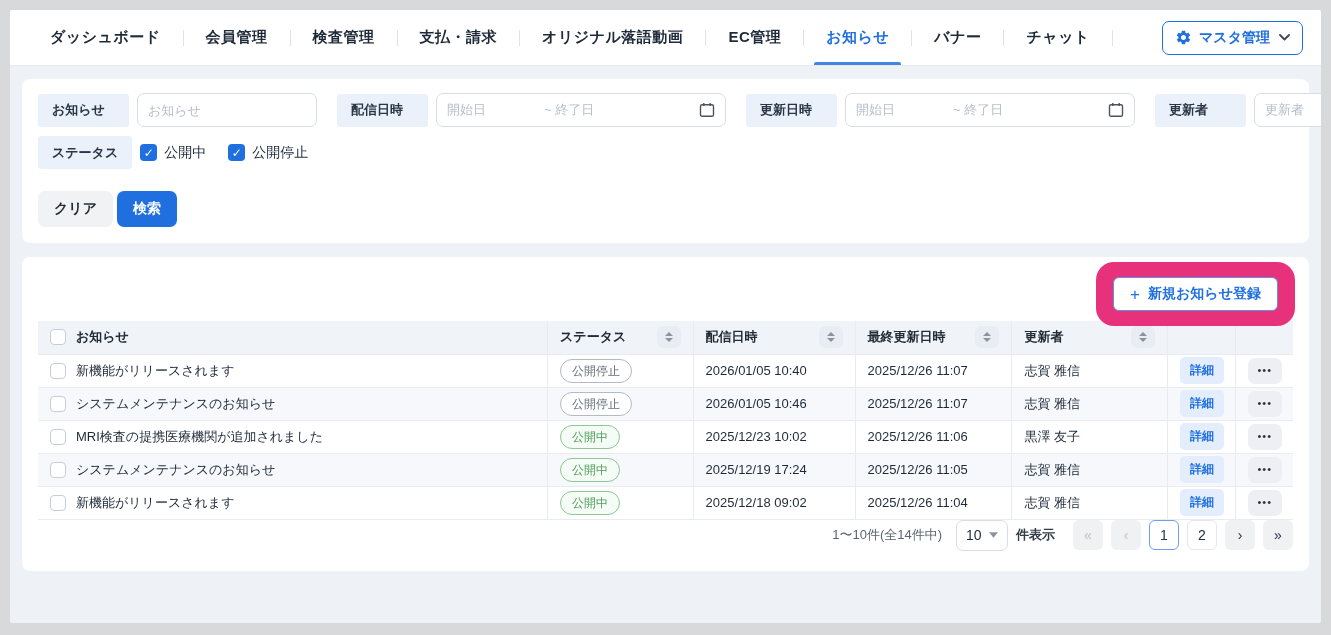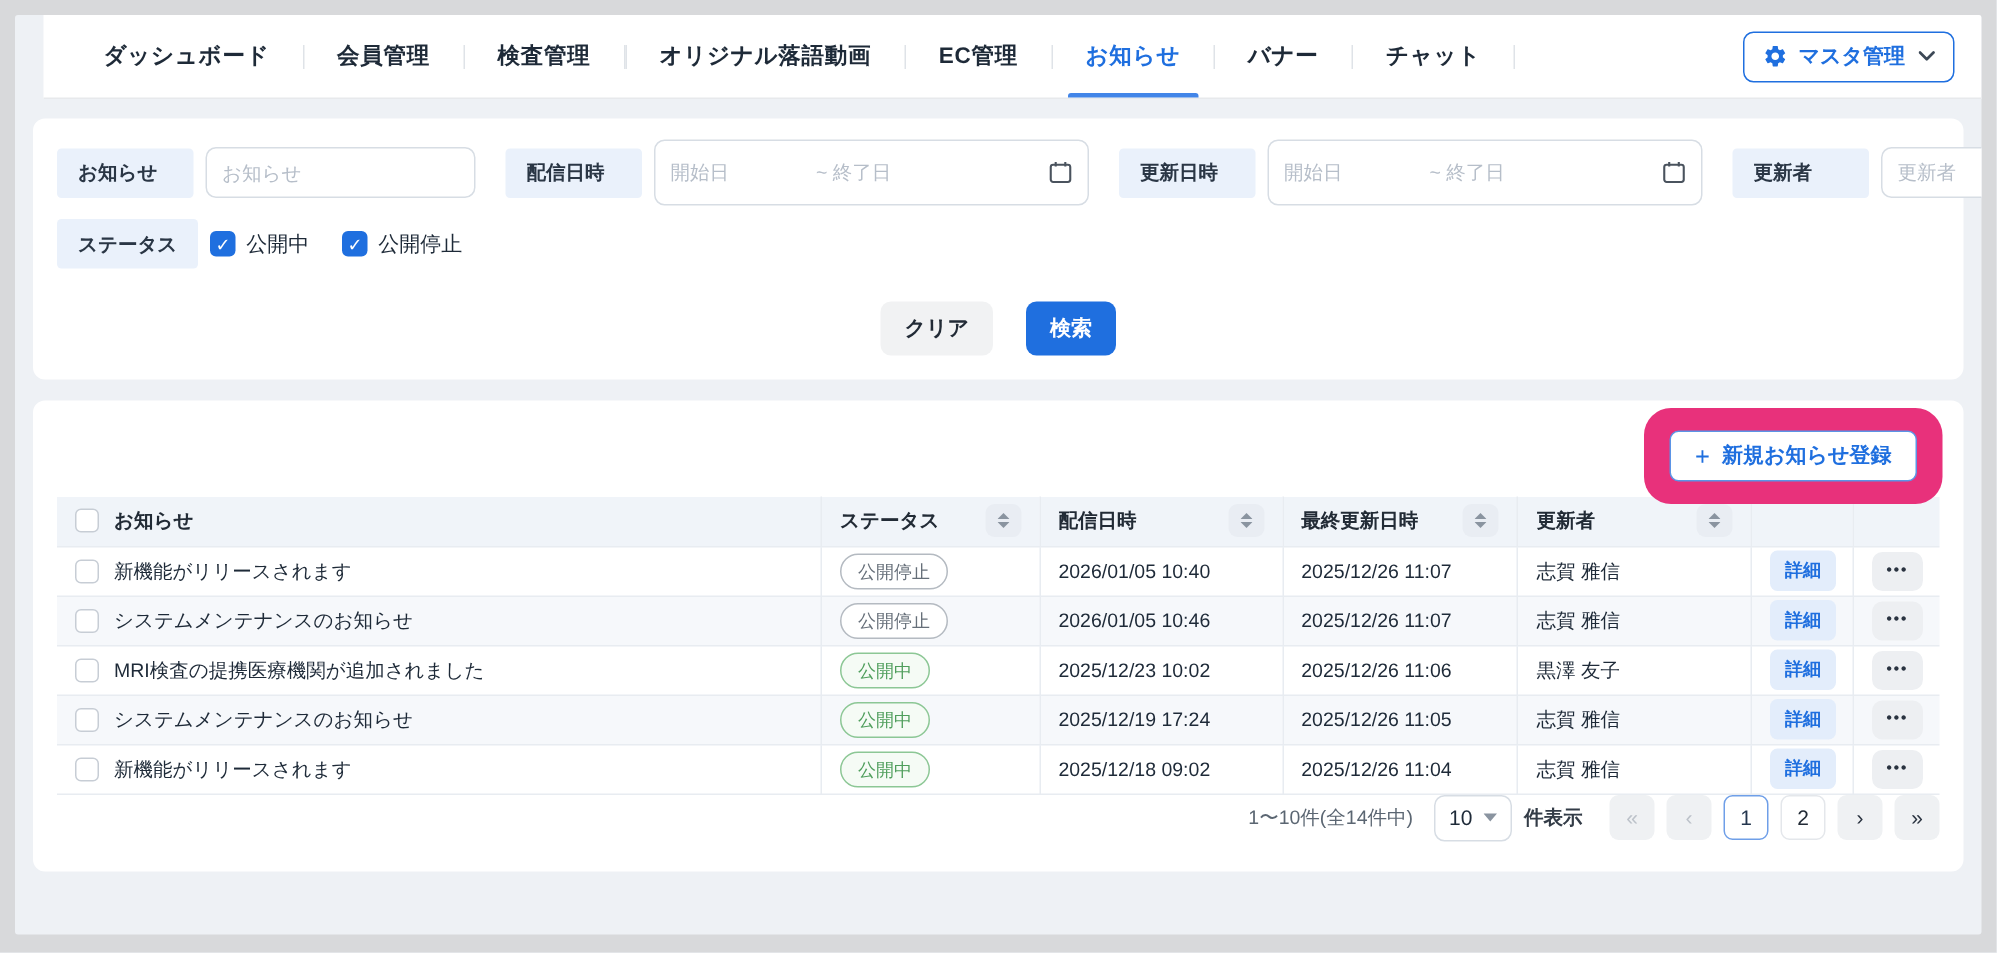--- a/index.html
+++ b/index.html
@@ -10,21 +10,21 @@
     color:#1e2a38;
     overflow:hidden;
   }
   .app {
     position:absolute; left:10px; top:10px; right:10px; bottom:12px;
     background:#eef1f5; border-radius:2px; overflow:hidden;
   }
   
   .nav {
     height:56px; background:#ffffff; border-bottom:1px solid #e7e9ec;
-    display:flex; align-items:center; padding:0 18px; position:relative;margin-left:19px;
+    display:flex; align-items:center; padding:0 18px; position:relative;
   }
   .nav-items { display:flex; align-items:center; height:100%; flex:1; }
   .nav-item {
     position:relative; height:100%; display:flex; align-items:center;
     padding:0 22px; font-size:15px; font-weight:700; color:#1e2a38;
     cursor:pointer; white-space:nowrap; letter-spacing:.5px;
   }
   .nav-item.active { color:#1f6fdf; }
   .nav-item.active::after {
     content:""; position:absolute; left:10px; right:10px; bottom:0;
@@ -49,21 +49,21 @@
     background:#eaf1fb; color:#2a3645; font-size:13px; font-weight:700;
     height:33px; display:flex; align-items:center; padding:0 14px;
     min-width:91px; border-radius:3px; margin-right:8px; white-space:nowrap;
   }
   .f-input {
     height:34px; width:180px; border:1px solid #d7dde4; border-radius:7px;
     padding:0 10px; font-size:13px; font-family:inherit; color:#1e2a38; background:#fff; outline:none;
   }
   .f-input::placeholder { color:#b6bec9; }
   .date-range {
-    height:44px; width:290px; border:1px solid #d7dde4; border-radius:7px;
+    height:34px; width:290px; border:1px solid #d7dde4; border-radius:7px;
     background:#fff; display:flex; align-items:center; padding:0 10px;
     font-size:13px; color:#b6bec9; cursor:text;
   }
   .date-range .start { flex:0 0 auto; }
   .date-range .mid { margin-left:58px; flex:1; }
   .date-range .cal { margin-left:auto; display:flex; }
   .selectbox {
     height:34px; width:238px; border:1px solid #d7dde4; border-radius:7px;
     background:#fff; display:flex; align-items:center; padding:0 10px;
     font-size:13px; color:#b6bec9; cursor:pointer;
@@ -71,21 +71,21 @@
   .checks { display:flex; align-items:center; gap:22px; }
   .check-item { display:flex; align-items:center; gap:7px; cursor:pointer; font-size:14px; color:#1e2a38; }
   .cbox {
     width:17px; height:17px; border-radius:4px; background:#1f6fdf;
     display:flex; align-items:center; justify-content:center;
     color:#fff; font-size:12px; font-weight:700; line-height:1;
   }
   .cbox-empty {
     width:16px; height:16px; border-radius:4px; background:#fff; border:1.5px solid #c7cdd5;
   }
-  .f-actions { display:flex; justify-content:center; gap:22px; margin-top:22px; }
+  .f-actions { display:flex; justify-content:flex-start; gap:4px; margin-top:22px; }
   .btn-clear {
     background:#f1f2f3; border:none; border-radius:7px; padding:9px 16px;
     font-size:14px; font-weight:700; color:#222b36; cursor:pointer; font-family:inherit;
   }
   .btn-search {
     background:#1f6fdf; border:none; border-radius:7px; padding:9px 16px;
     font-size:14px; font-weight:700; color:#fff; cursor:pointer; font-family:inherit;
   }
   
   .table-card { margin-top:14px; padding:0 16px 20px; position:relative; }
@@ -160,20 +160,21 @@
 <div class="app">
 
   <div class="nav">
     <div class="nav-items">
       <div class="nav-item">ダッシュボード</div>
       <div class="nav-sep"></div>
       <div class="nav-item">会員管理</div>
       <div class="nav-sep"></div>
       <div class="nav-item">検査管理</div>
       <div class="nav-sep"></div>
+      <div class="nav-item">支払・請求</div>
       <div class="nav-sep"></div>
       <div class="nav-item">オリジナル落語動画</div>
       <div class="nav-sep"></div>
       <div class="nav-item">EC管理</div>
       <div class="nav-sep"></div>
       <div class="nav-item active">お知らせ</div>
       <div class="nav-sep"></div>
       <div class="nav-item">バナー</div>
       <div class="nav-sep"></div>
       <div class="nav-item">チャット</div>

